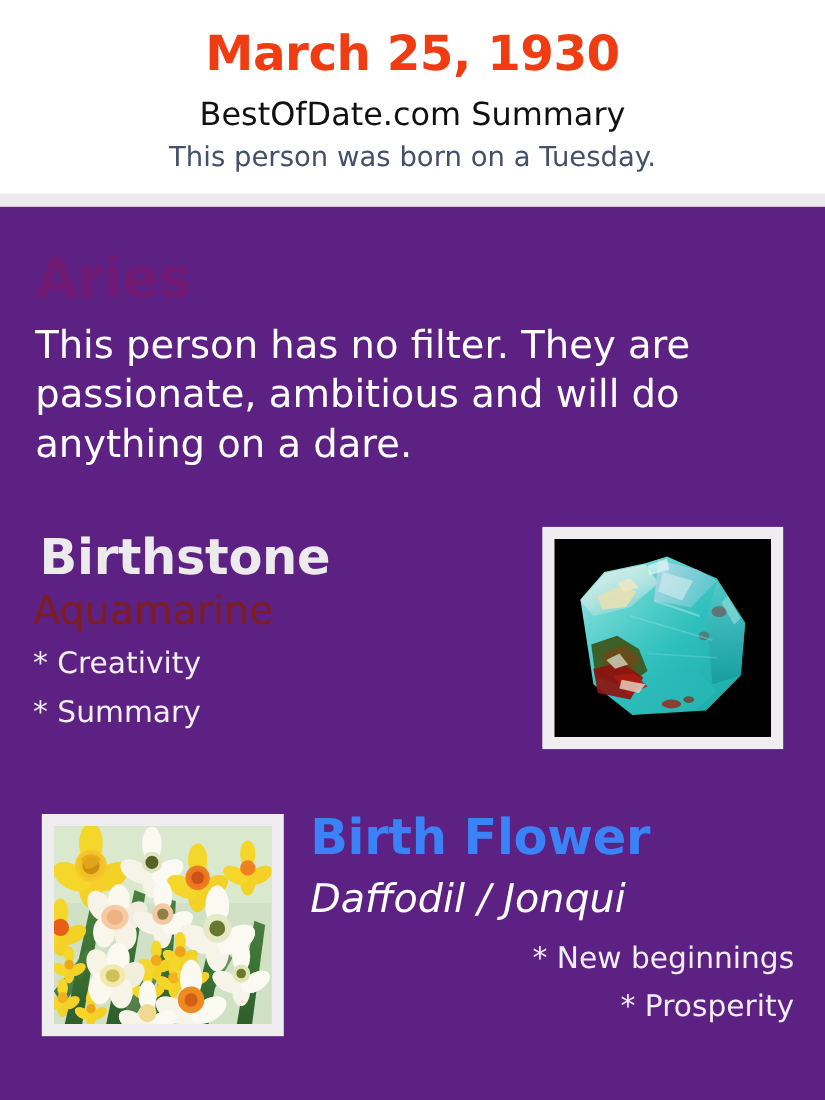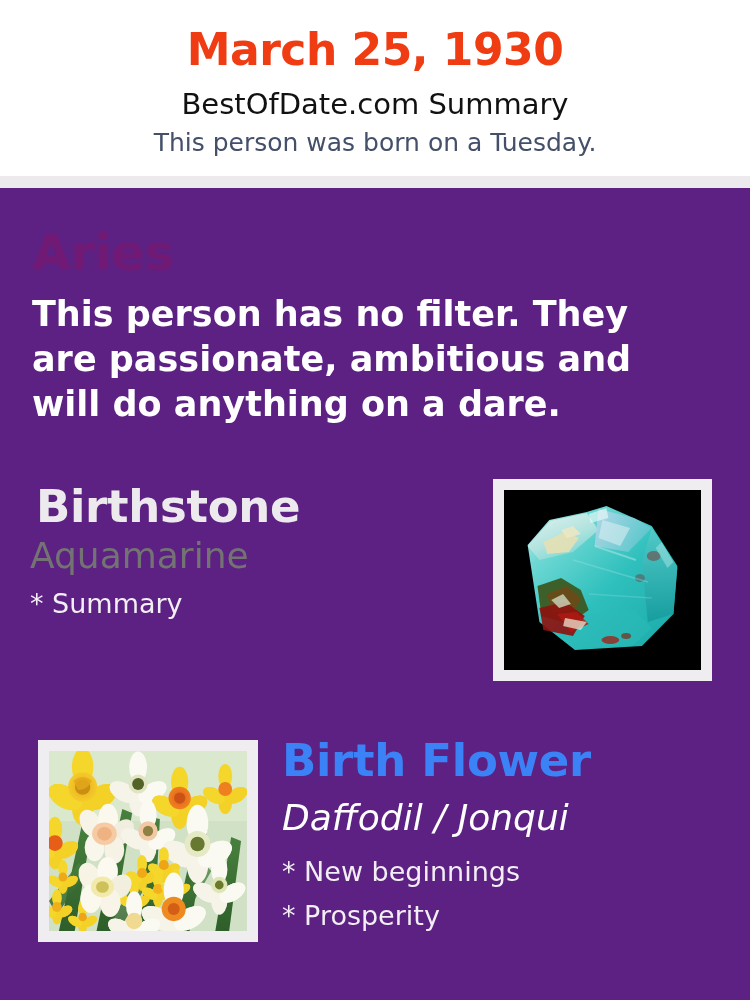--- a/index.html
+++ b/index.html
@@ -80,41 +80,41 @@
     font-weight: bold;
     color: #701a75;
     line-height: 58px;
     letter-spacing: -0.5px;
   }
   .zodiac-desc {
     position: absolute;
     left: 32px; top: 292px;
     width: 620px;
     font-size: 35px;
-    font-weight: bold;
+    font-weight: normal;
     color: #FFFFFF;
     line-height: 45px;
   }
 
   
   .stone-title {
     position: absolute;
     left: 36px; top: 481px;
     font-size: 45px;
     font-weight: bold;
     color: #EDEAEE;
     line-height: 52px;
     letter-spacing: -0.3px;
   }
   .stone-name {
     position: absolute;
     left: 30px; top: 534px;
     font-size: 36px;
     font-weight: normal;
-    color: #737373;
+    color: #7f1d1d;
     line-height: 44px;
   }
   .stone-traits {
     position: absolute;
     left: 30px; top: 582px;
     width: 440px;
   }
   .trait-line {
     font-size: 27px;
     color: #F2EEF4;
@@ -138,20 +138,21 @@
     font-size: 36px;
     font-weight: normal;
     color: #FFFFFF;
     line-height: 44px;
     font-style: italic;
   }
   .flower-traits {
     position: absolute;
     left: 282px; top: 850px;
     width: 440px;
+    text-align: right;
   }
 
   
   .frame {
     position: absolute;
     background: #EFEDEF;
     padding: 11px;
     box-sizing: border-box;
   }
   .frame-stone {
@@ -196,20 +197,21 @@
 <div class="divider-band"></div>
 
 <div class="body-panel"></div>
 
 <div class="zodiac-title">Aries</div>
 <div class="zodiac-desc">This person has no filter. They are passionate, ambitious and will do anything on a dare.</div>
 
 <div class="stone-title">Birthstone</div>
 <div class="stone-name">Aquamarine</div>
 <div class="stone-traits">
+  <div class="trait-line">* Creativity</div>
   <div class="trait-line">* Summary</div>
 </div>
 
 <div class="frame frame-stone">
   <div class="frame-inner">
     <div class="stone-canvas">
       <svg viewBox="0 0 200 180" preserveAspectRatio="none" style="width:100%;height:100%;display:block">
         <defs>
           <linearGradient id="aqMain" x1="0" y1="0" x2="1" y2="1">
             <stop offset="0%" stop-color="#cfeef0"></stop>

